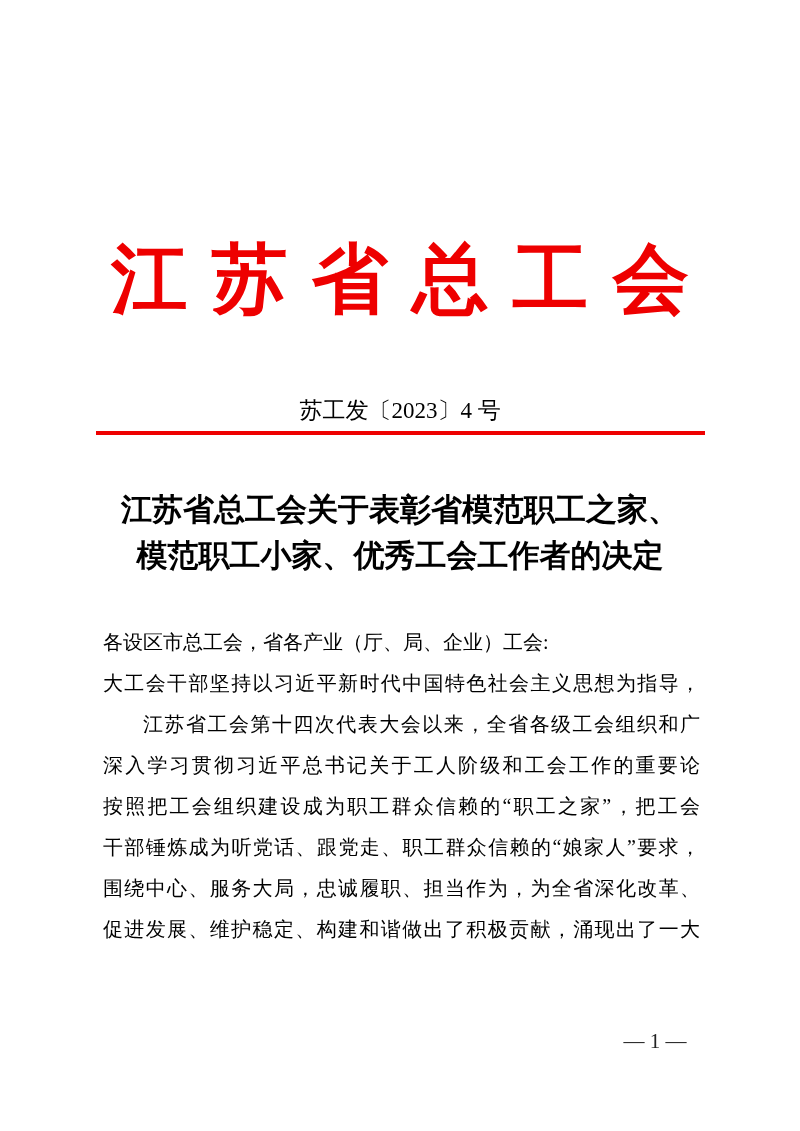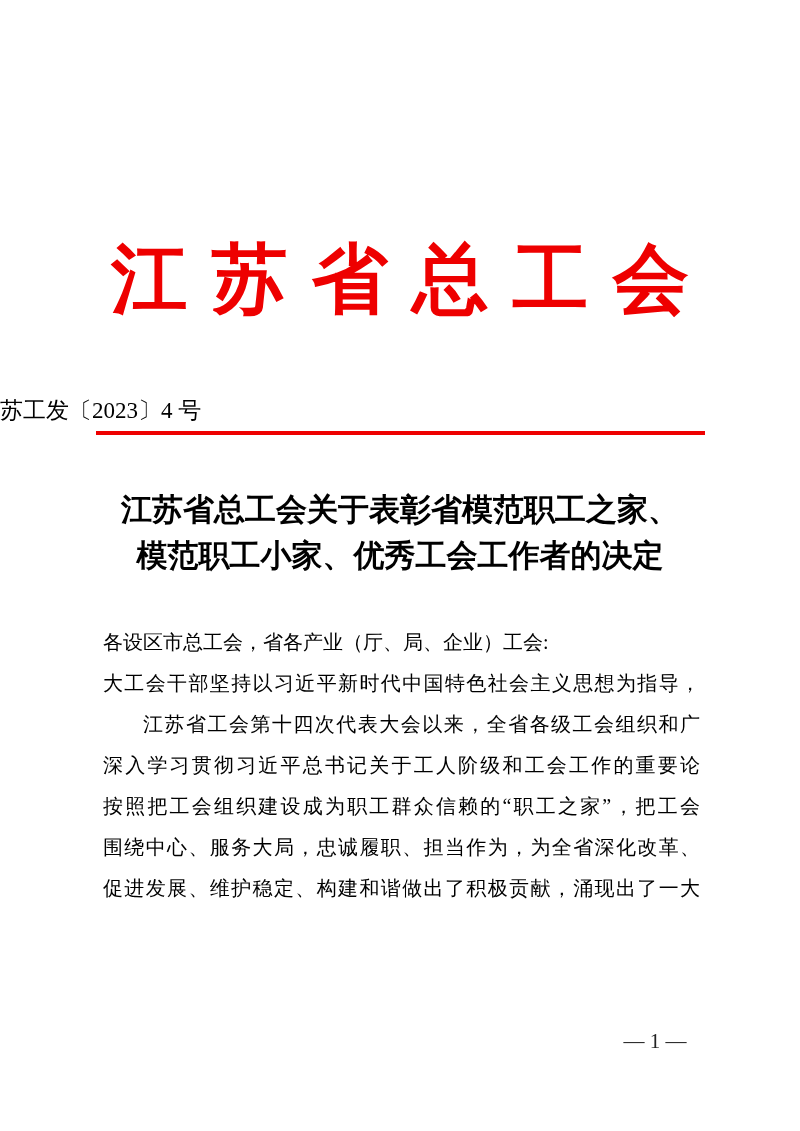--- a/index.html
+++ b/index.html
@@ -29,21 +29,21 @@
     letter-spacing: 0.32em;
     text-indent: 0.32em;
     line-height: 1.15;
     white-space: nowrap;
   }
   .doc-number {
     position: absolute;
     top: 394px;
     left: 0;
     width: 100%;
-    text-align: left;
+    text-align: center;
     font-size: 23px;
     line-height: 34px;
     color: #000000;
   }
   .red-line {
     position: absolute;
     top: 431px;
     left: 96px;
     width: 609px;
     height: 4px;
@@ -106,19 +106,20 @@
     <div>江苏省总工会关于表彰省模范职工之家、</div>
     <div>模范职工小家、优秀工会工作者的决定</div>
   </div>
 
   <div class="body-text">
     <div class="body-line salutation">各设区市总工会，省各产业（厅、局、企业）工会:</div>
     <div class="body-line">大工会干部坚持以习近平新时代中国特色社会主义思想为指导，</div>
     <div class="body-line indent">江苏省工会第十四次代表大会以来，全省各级工会组织和广</div>
     <div class="body-line">深入学习贯彻习近平总书记关于工人阶级和工会工作的重要论</div>
     <div class="body-line">按照把工会组织建设成为职工群众信赖的“职工之家”，把工会</div>
+    <div class="body-line">干部锤炼成为听党话、跟党走、职工群众信赖的“娘家人”要求，</div>
     <div class="body-line">围绕中心、服务大局，忠诚履职、担当作为，为全省深化改革、</div>
     <div class="body-line">促进发展、维护稳定、构建和谐做出了积极贡献，涌现出了一大</div>
   </div>
 
   <div class="page-number">— 1 —</div>
 
 </div>
 
 </body></html>

